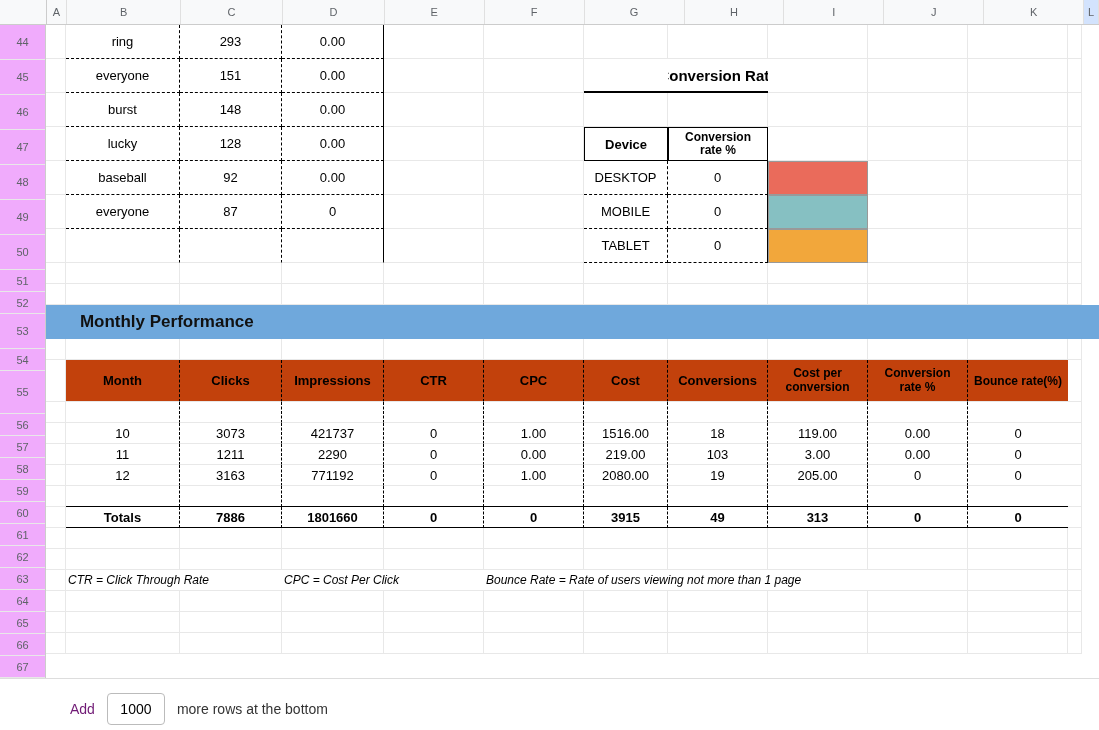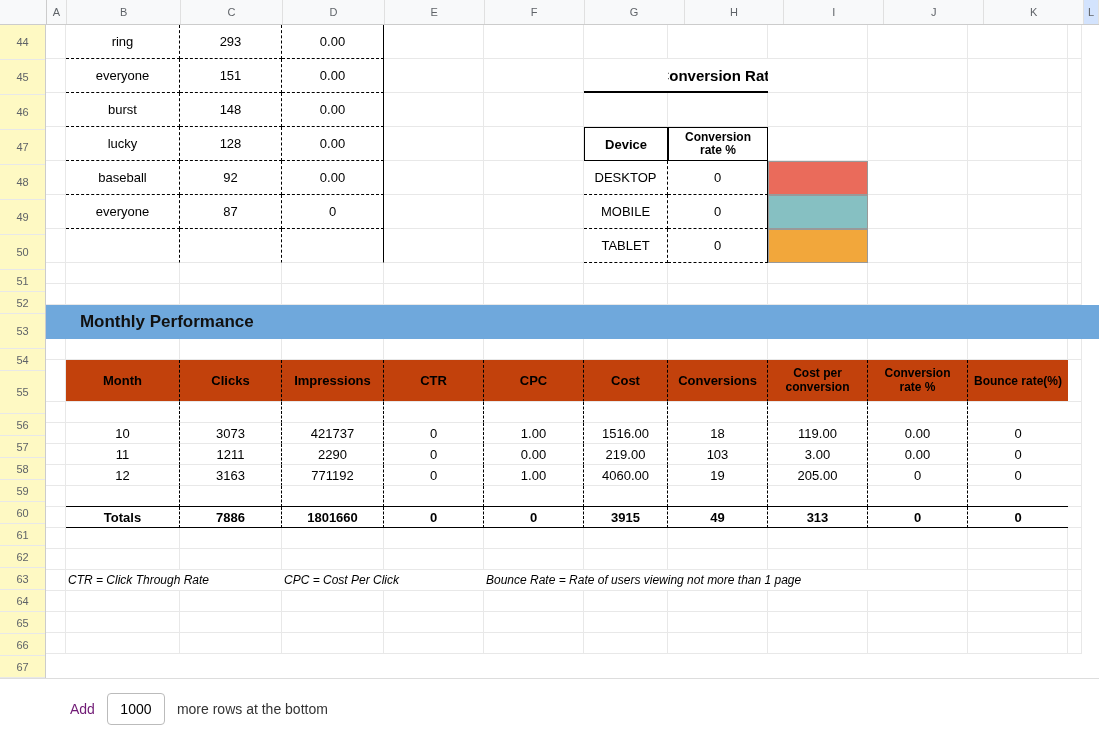--- a/index.html
+++ b/index.html
@@ -16,21 +16,21 @@
   .col-E{width:100px;}
   .col-F{width:100px;}
   .col-G{width:100px;}
   .col-H{width:100px;}
   .col-I{width:100px;}
   .col-J{width:100px;}
   .col-K{width:100px;}
   .col-L{width:14px;}
   
   .body{display:flex;}
-  .rownums{width:46px;background:#fef9c3;border-right:1px solid #ccc;}
+  .rownums{width:46px;background:#f0abfc;border-right:1px solid #ccc;}
   .rownum{height:34px;display:flex;align-items:center;justify-content:center;color:#5f6368;font-size:11px;border-bottom:1px solid #e8e8e8;cursor:pointer;user-select:none;}
   .rownum.short{height:21px;}
   .grid{position:relative;width:1053px;}
   .row{display:flex;height:34px;}
   .row.short{height:21px;}
   .cell{box-sizing:border-box;border-right:1px solid #e8e8e8;border-bottom:1px solid #e8e8e8;display:flex;align-items:center;justify-content:center;padding:0 6px;overflow:hidden;}
   .cA{width:20px;}
   .cB{width:114px;}
   .cC{width:102px;}
   .cD{width:102px;}
@@ -341,21 +341,21 @@
         <div class="cell cL"></div>
       </div>
 
       <div class="row short">
         <div class="cell cA"></div>
         <div class="cell cB mcell">12</div>
         <div class="cell cC mcell">3163</div>
         <div class="cell cD mcell">771192</div>
         <div class="cell cE mcell">0</div>
         <div class="cell cF mcell">1.00</div>
-        <div class="cell cG mcell">4060.00</div>
+        <div class="cell cG mcell">2080.00</div>
         <div class="cell cH mcell">19</div>
         <div class="cell cI mcell">205.00</div>
         <div class="cell cJ mcell">0</div>
         <div class="cell cK mcell last">0</div>
         <div class="cell cL"></div>
       </div>
 
       <div class="row short">
         <div class="cell cA"></div>
         <div class="cell cB mcell bot-border"></div>

